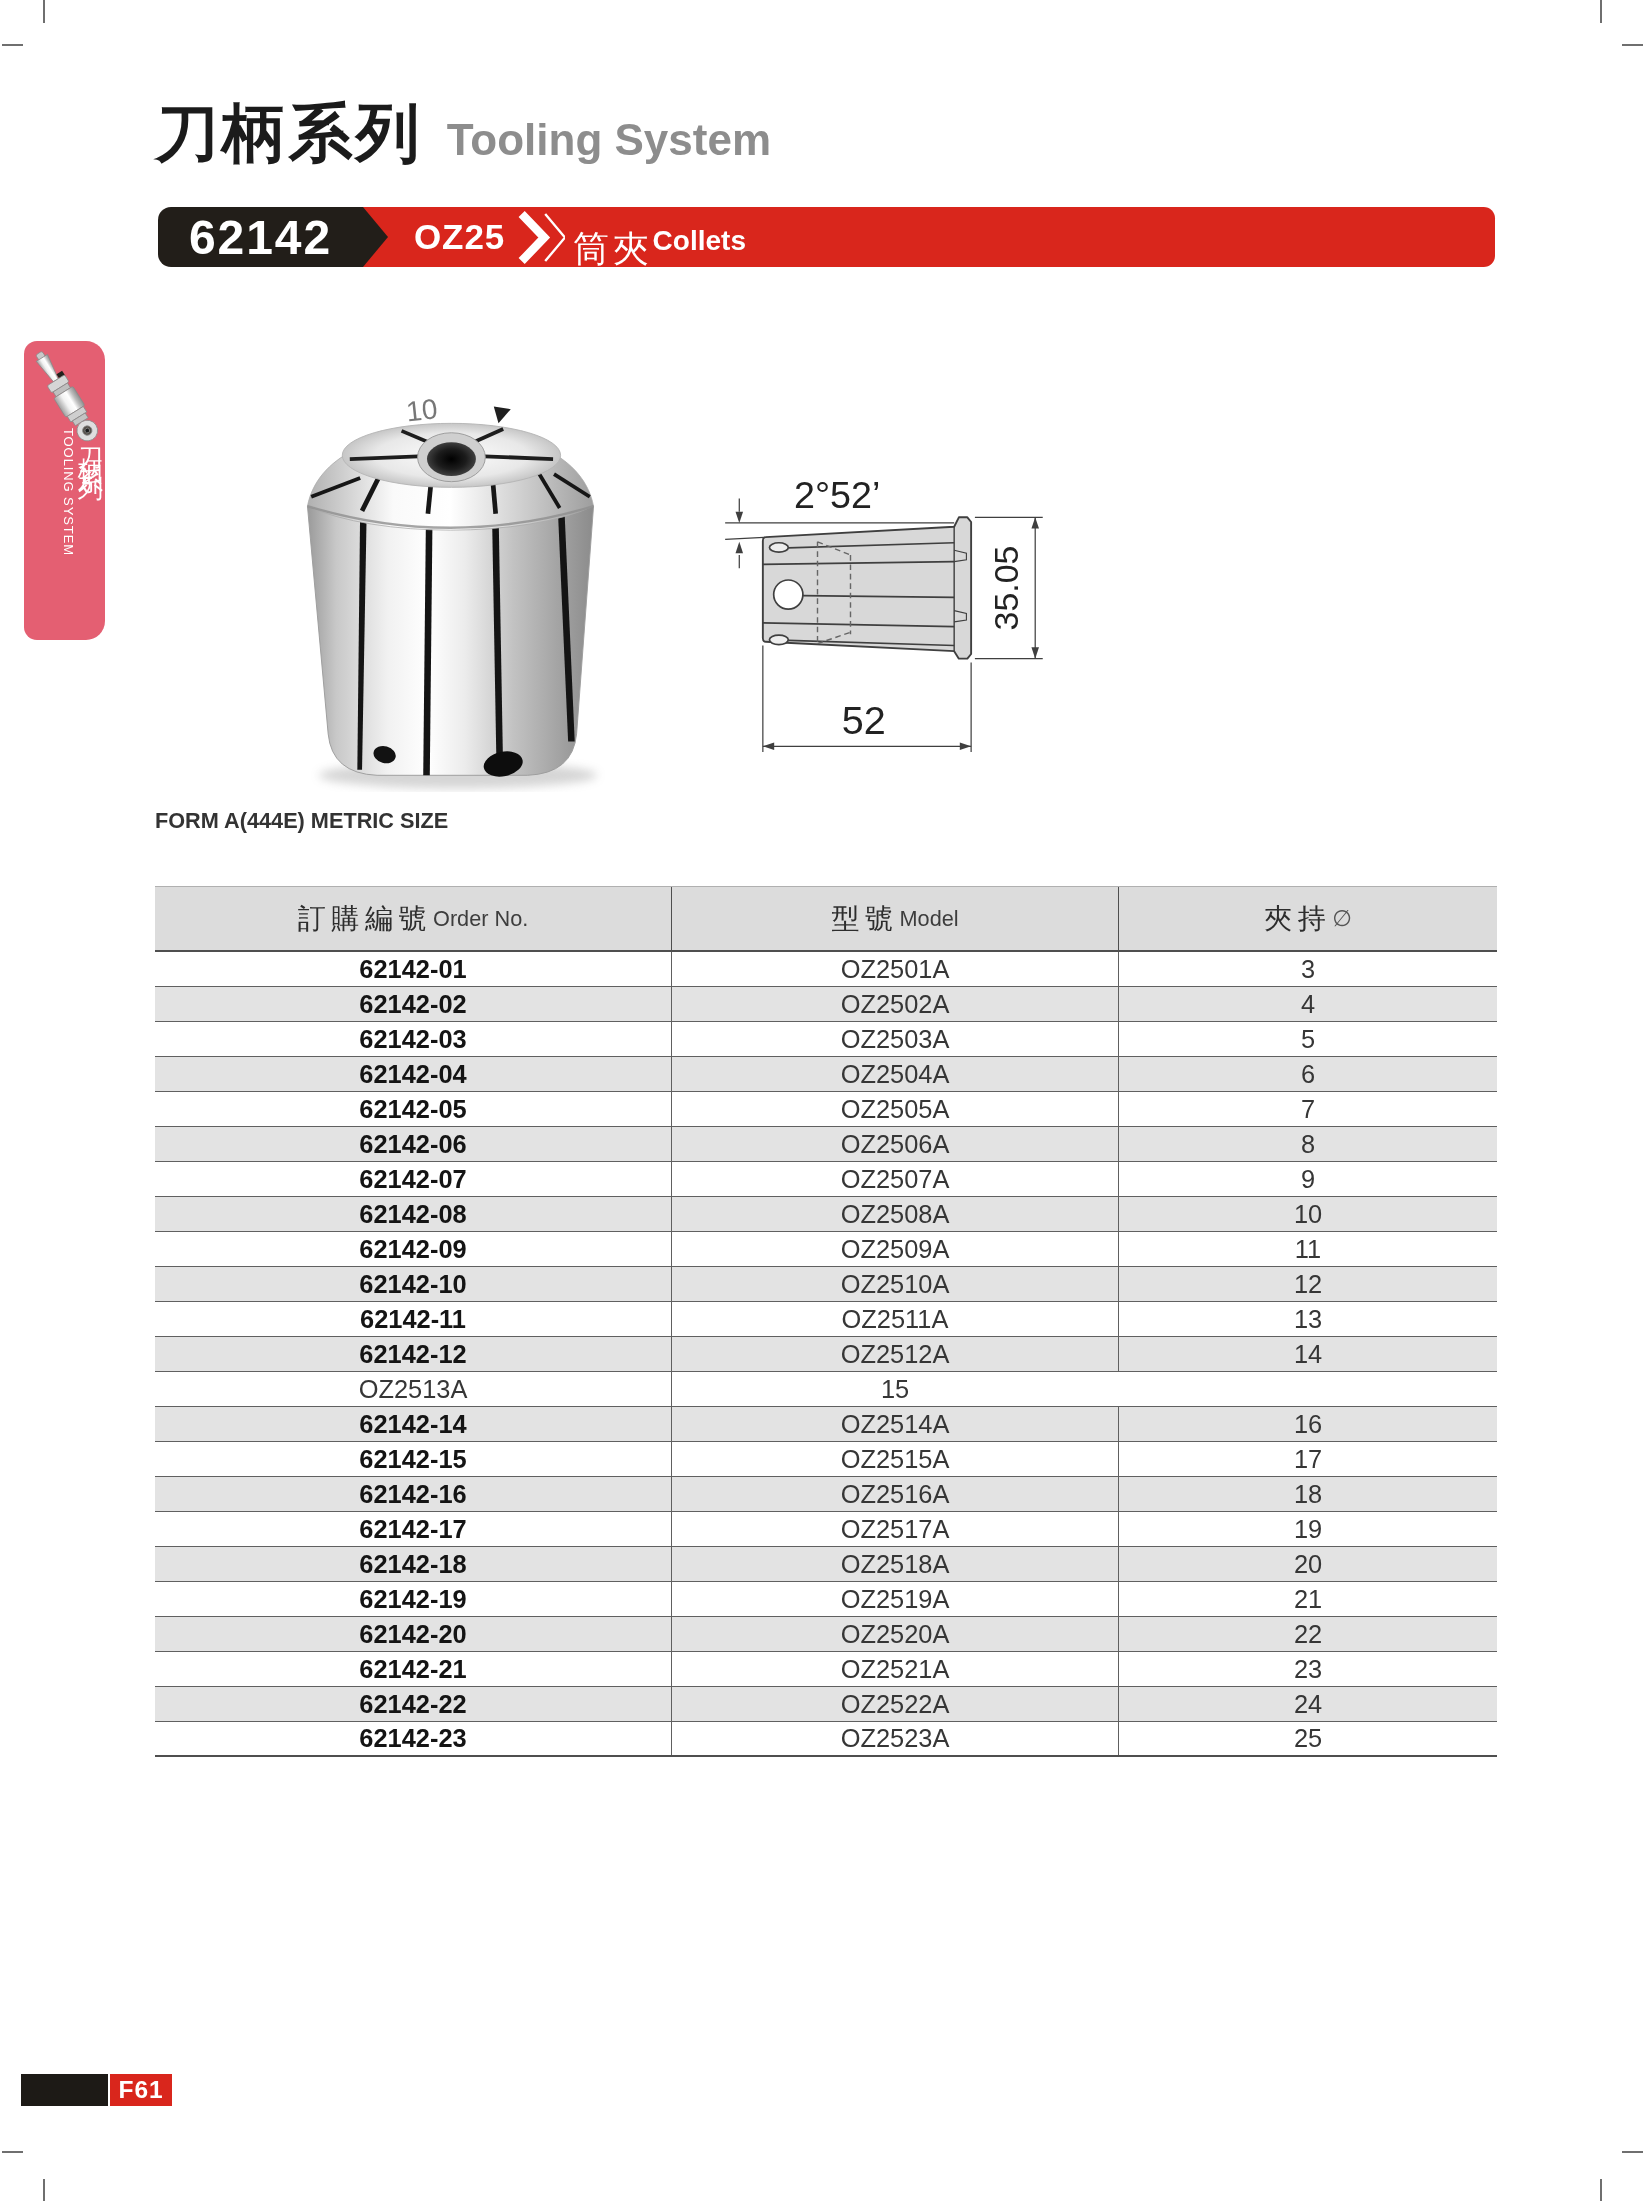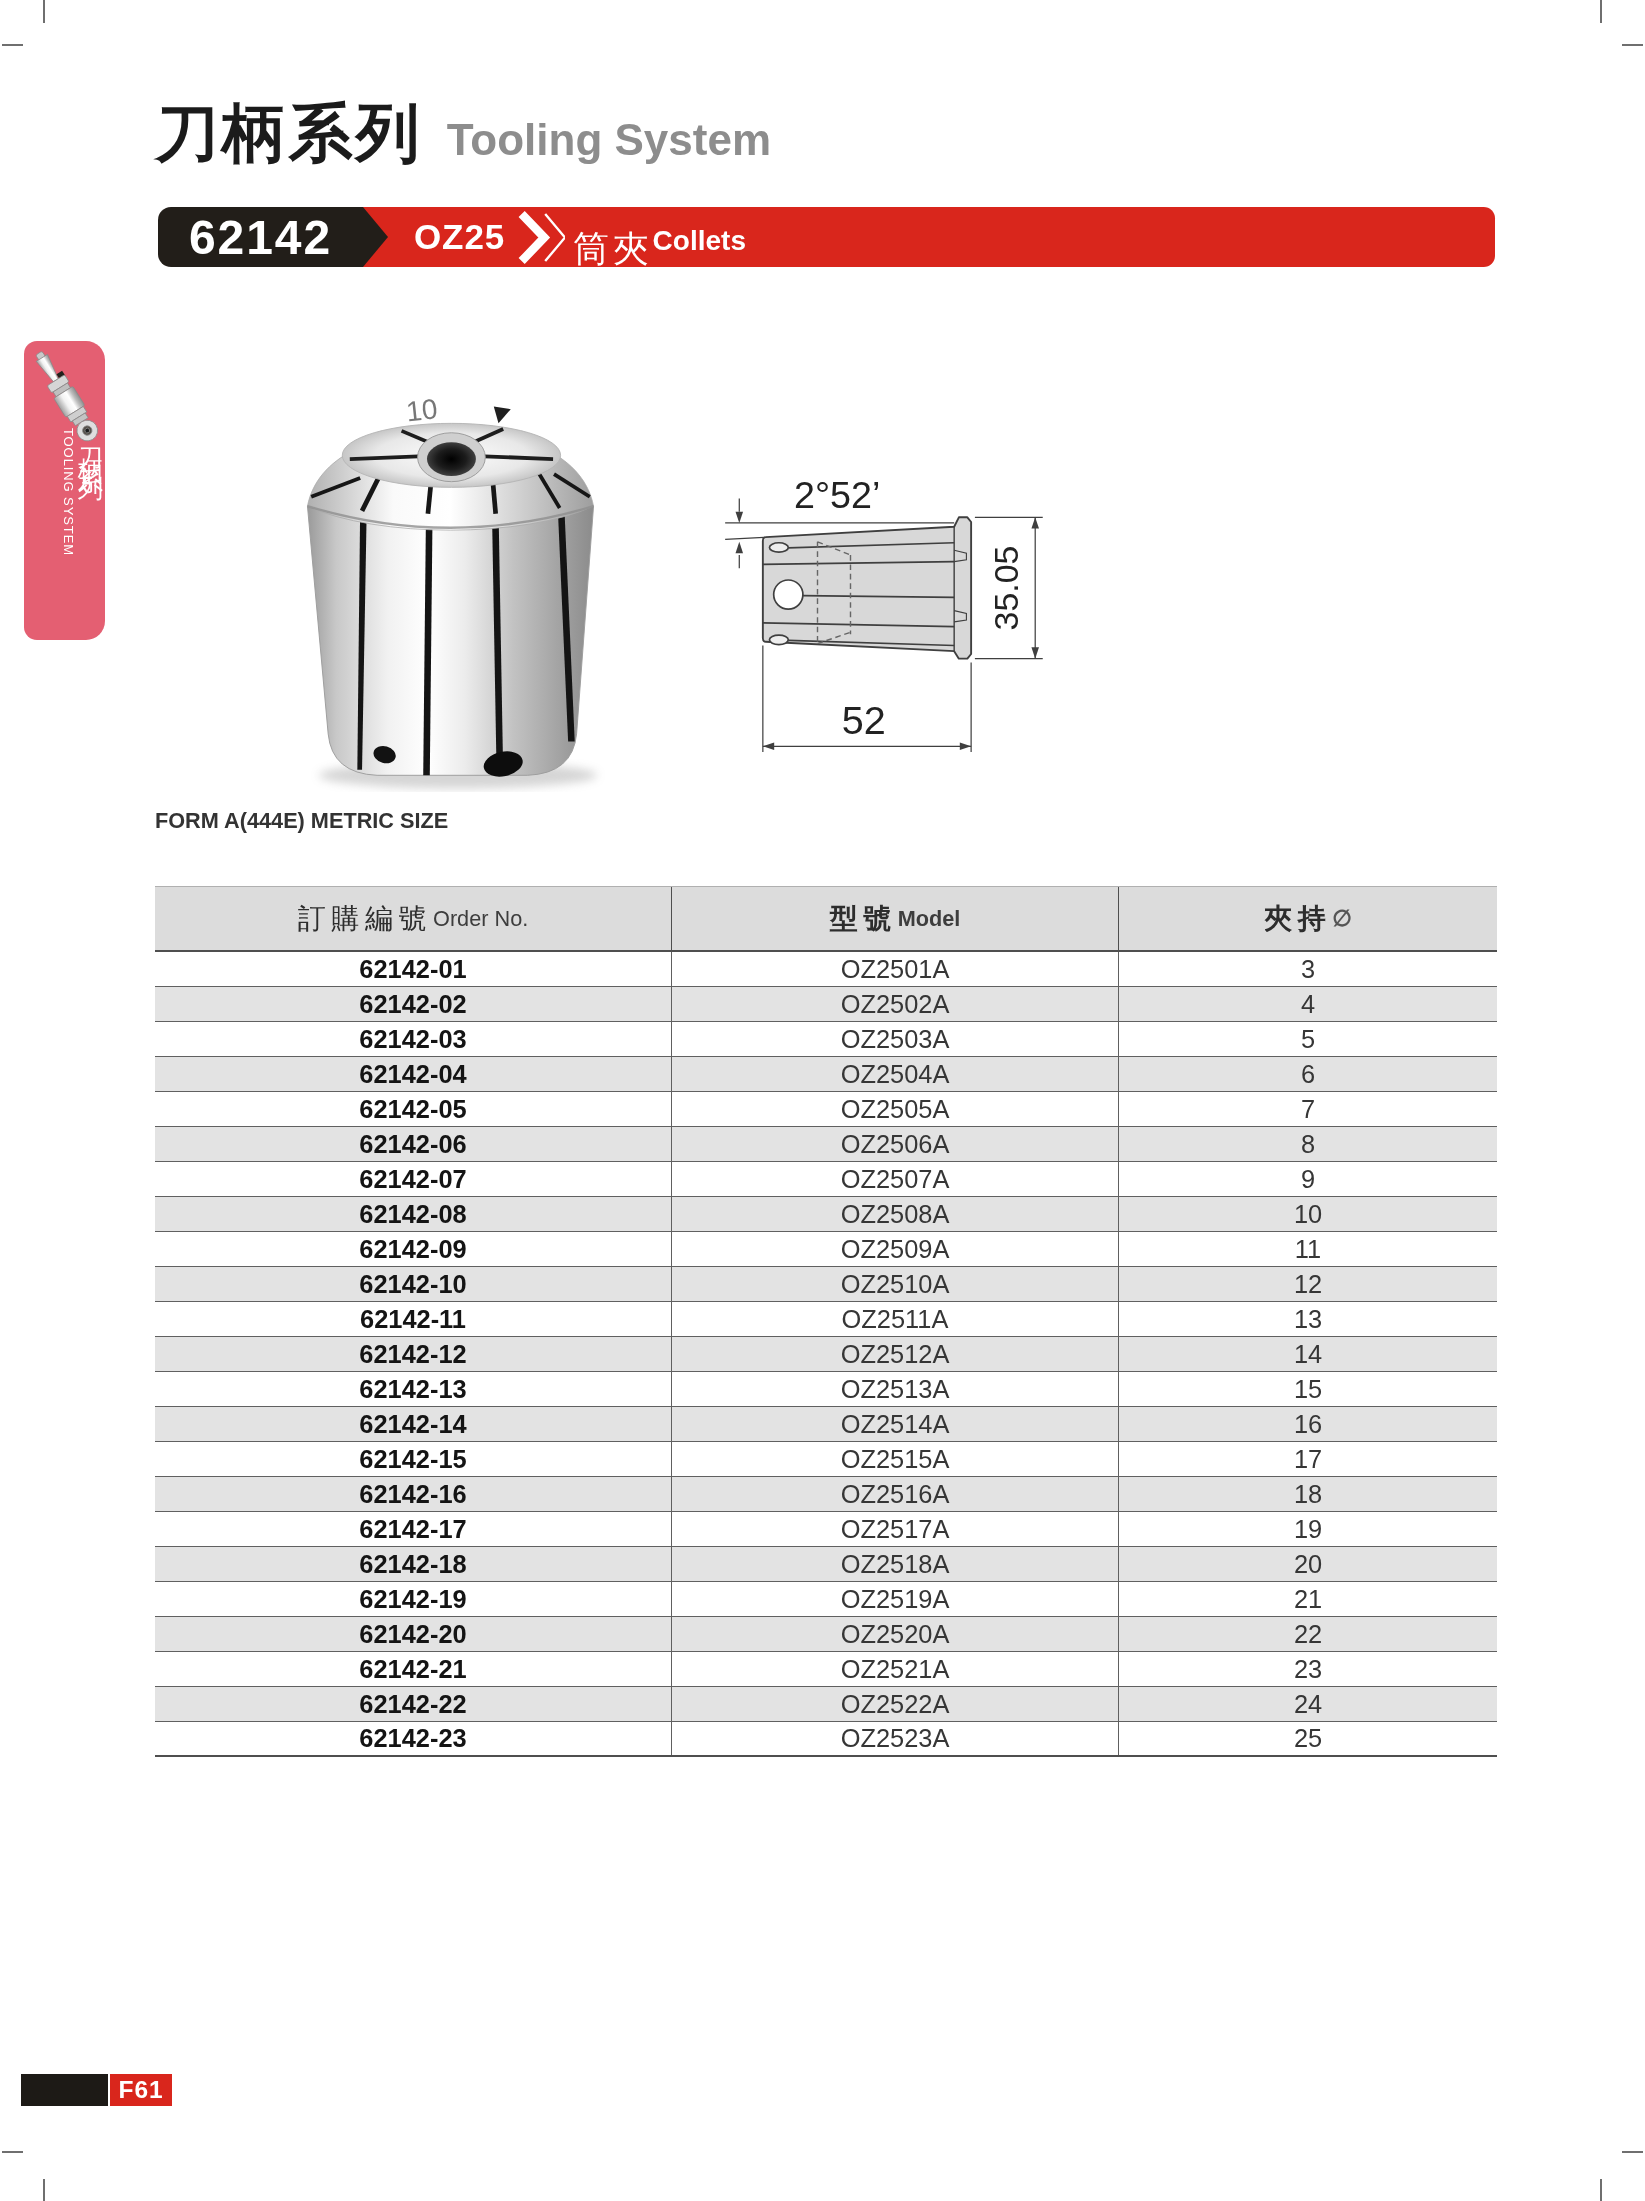--- a/index.html
+++ b/index.html
@@ -31,21 +31,21 @@
   .side-zh{position:absolute;left:78px;top:428px;writing-mode:vertical-rl;font-size:25.4px;color:#fff;letter-spacing:9.4px;line-height:1;}
   .side-en{position:absolute;left:76px;top:428px;transform:rotate(90deg);transform-origin:left top;font-size:13px;color:#fff;letter-spacing:0.9px;white-space:nowrap;}
 
   
   .form-label{position:absolute;left:155px;top:808px;font-size:21.7px;font-weight:bold;color:#333;}
 
   
   .tbl{position:absolute;left:155px;top:886px;width:1342px;}
   .thead{height:66px;background:#dcdcdc;border-top:0.9px solid #b0b0b0;border-bottom:2.8px solid #4f4f4f;display:grid;grid-template-columns:516px 447px 379px;box-sizing:border-box;}
   .hcell{display:flex;flex-direction:row;align-items:center;justify-content:center;gap:0.9px;}
-  .hcell + .hcell{border-left:0.9px solid #4f4f4f;font-weight:bold;}
+  .hcell + .hcell{border-left:0.9px solid #4f4f4f;}
   .h-zh{font-size:28px;color:#2d2d2d;letter-spacing:5.6px;}
   .h-en{font-size:21.7px;color:#3d3d3d;}
   .h-dia{font-size:22.6px;color:#555;}
   .trow{display:grid;grid-template-columns:516px 447px 379px;height:35px;border-bottom:0.9px solid #606060;box-sizing:border-box;background:#fff;}
   .trow.alt{background:#e3e3e3;}
   .trow.last{border-bottom:2.8px solid #4f4f4f;}
   .tcell{display:flex;align-items:center;justify-content:center;font-size:25.4px;color:#363636;height:100%;}
   .tcell + .tcell{border-left:0.9px solid #606060;}
   .tcell.order{font-weight:bold;color:#141414;}
 
@@ -318,21 +318,20 @@
       <div class="tcell">13</div>
     </div>
 
     <div class="trow alt">
       <div class="tcell order">62142-12</div>
       <div class="tcell">OZ2512A</div>
       <div class="tcell">14</div>
     </div>
 
     <div class="trow">
-      <div class="tcell order">62142-13</div>
       <div class="tcell">OZ2513A</div>
       <div class="tcell">15</div>
     </div>
 
     <div class="trow alt">
       <div class="tcell order">62142-14</div>
       <div class="tcell">OZ2514A</div>
       <div class="tcell">16</div>
     </div>
 

